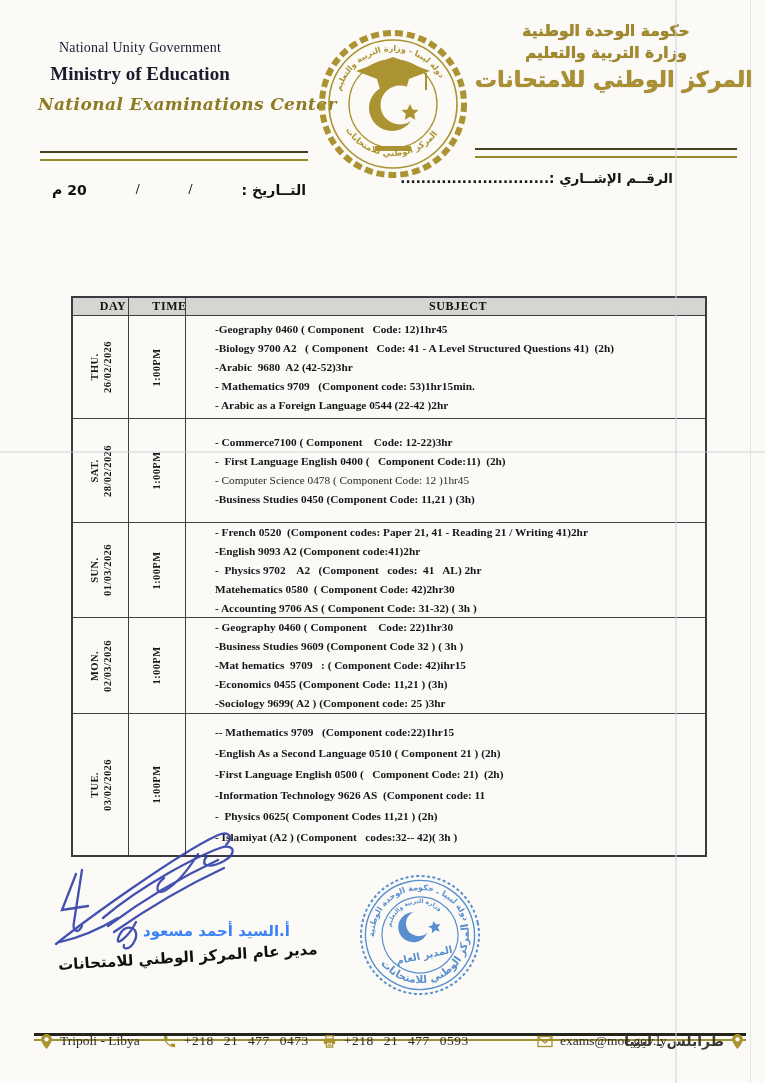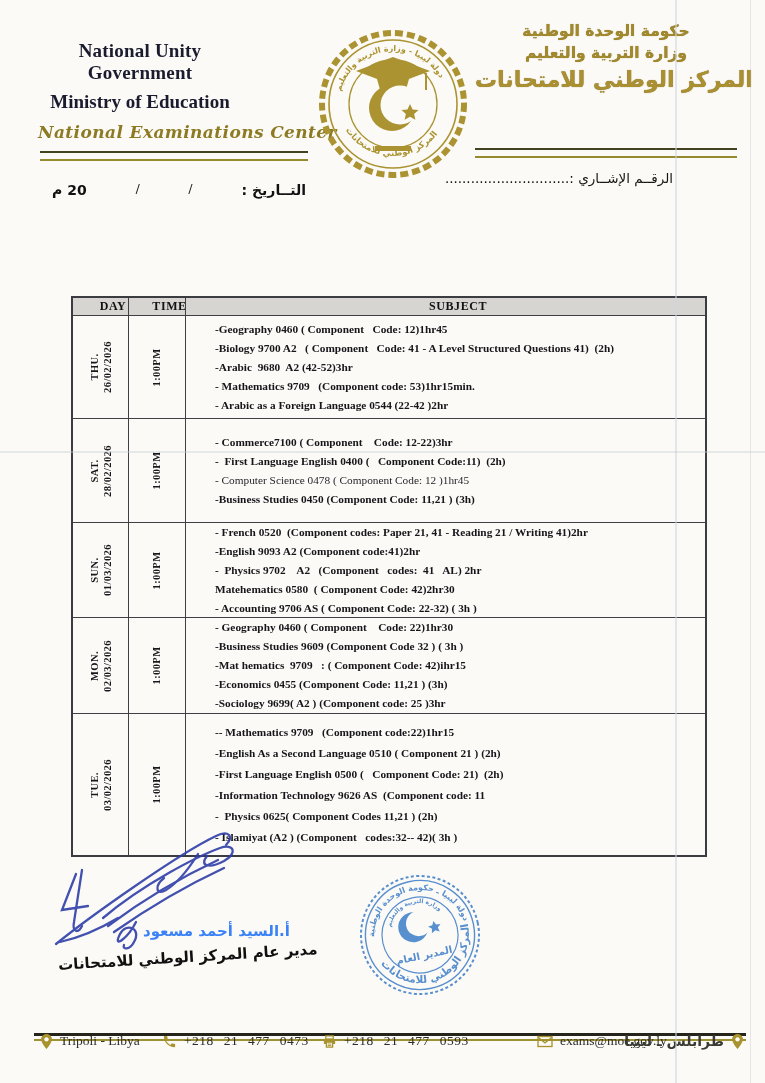--- a/index.html
+++ b/index.html
@@ -8,35 +8,35 @@
     background:#fbfaf6;overflow:hidden;
     font-family:"Liberation Serif", serif;color:#1a1a1a;
   }
   
   .fold-v{position:absolute;left:675px;top:0;width:2px;height:1083px;background:#cdd4de;opacity:.55;z-index:9;}
   .fold-h{position:absolute;left:0;top:451px;width:765px;height:2px;background:#c9cdd3;opacity:.4;z-index:9;}
   .edge-r{position:absolute;left:750px;top:0;width:1px;height:1083px;background:#b9b9b9;opacity:.3;z-index:9;}
 
   
   .hdr-en{position:absolute;left:38px;top:40px;width:204px;text-align:center;color:#1b1b2f;}
-  .hdr-en .hl1{font-size:19px;font-weight:700;letter-spacing:.2px;}
+  .hdr-en .hl1{font-size:14px;font-weight:400;letter-spacing:.2px;}
   .hdr-en .hl2{font-size:19px;font-weight:700;margin-top:7px;}
   .hdr-en .hl3{font-family:"DejaVu Serif", serif;font-style:italic;font-weight:700;
                font-size:17px;color:#8d7b24;margin-top:9px;letter-spacing:.4px;white-space:nowrap;}
   .dbl{position:absolute;height:6px;border-top:2px solid #43431f;border-bottom:2px solid #948a2e;}
   .dbl.left{left:40px;top:151px;width:268px;}
   .dbl.right{left:475px;top:148px;width:262px;}
 
   .ar{font-family:"DejaVu Sans", sans-serif;}
   .hdr-ar{position:absolute;left:475px;top:22px;width:262px;text-align:center;}
   .hdr-ar .al1,.hdr-ar .al2{font-size:15.5px;font-weight:700;color:#a2892c;text-shadow:0 0 .7px #6b5a14;}
   .hdr-ar .al2{margin-top:4px;}
   .hdr-ar .al3{font-size:22px;font-weight:700;color:#ab9031;text-shadow:0 0 .8px #6b5a14;margin-top:5px;white-space:nowrap;}
 
-  .ref-line{position:absolute;right:92px;top:170px;direction:rtl;font-weight:400;
+  .ref-line{position:absolute;right:92px;top:170px;direction:rtl;font-weight:700;
             font-size:13.5px;color:#151515;white-space:pre;}
   .date-line{position:absolute;left:52px;top:182px;width:254px;direction:rtl;
              display:flex;justify-content:space-between;align-items:center;
              font-weight:700;font-size:14px;color:#111;}
 
   
   .exam-table{position:absolute;left:71px;top:296px;width:636px;height:561px;box-sizing:border-box;
               border:2px solid #3b3b42;display:grid;
               grid-template-columns:56px 57px 1fr;
               grid-template-rows:18px 103px 104px 95px 96px 141px;}
@@ -181,21 +181,21 @@
         </div>
     </div>
     <div class="cell">
       <div class="vtext">1:00PM</div>
     </div>
     <div class="cell subj-cell r3 last-col">
       <div class="sline">- French 0520  (Component codes: Paper 21, 41 - Reading 21 / Writing 41)2hr</div>
       <div class="sline">-English 9093 A2 (Component code:41)2hr</div>
       <div class="sline">-  Physics 9702    A2   (Component   codes:  41   AL) 2hr</div>
       <div class="sline">Matehematics 0580  ( Component Code: 42)2hr30</div>
-      <div class="sline">- Accounting 9706 AS ( Component Code: 22-32) ( 3h )</div>
+      <div class="sline">- Accounting 9706 AS ( Component Code: 31-32) ( 3h )</div>
     </div>
 
     <div class="cell">
       <div class="vtext">
           <div>MON.</div>
         <div>02/03/2026</div>
         </div>
     </div>
     <div class="cell">
       <div class="vtext">1:00PM</div>

